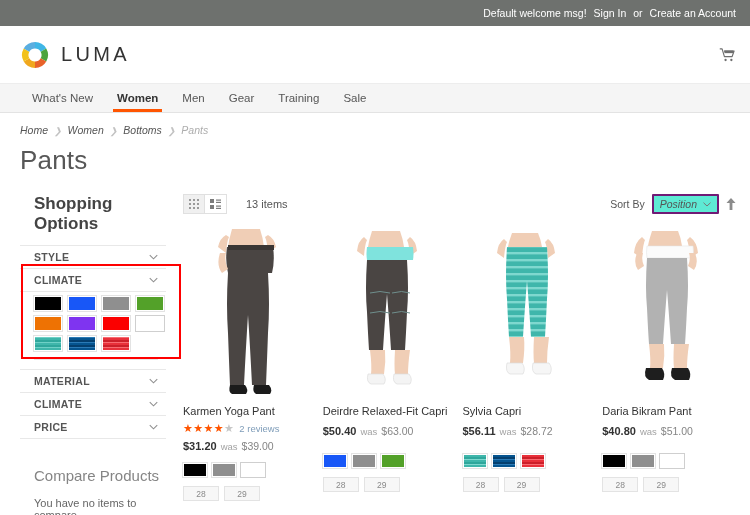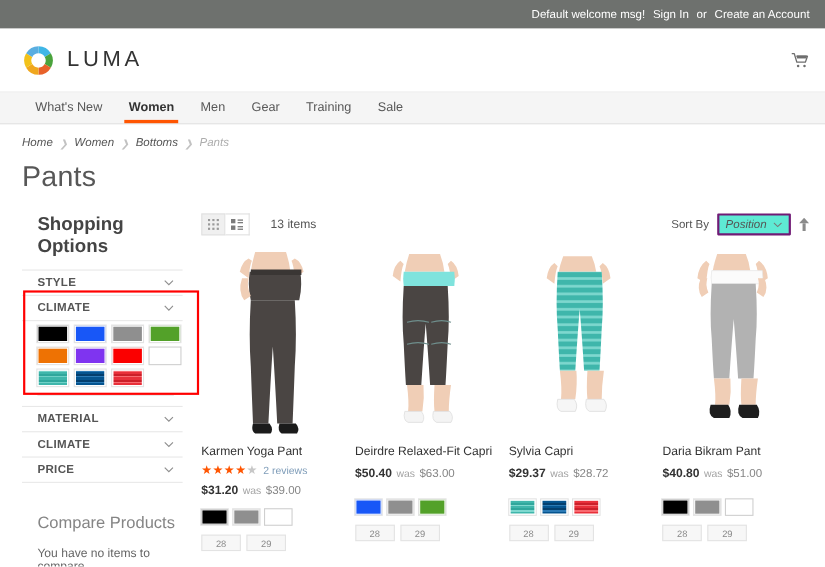--- a/index.html
+++ b/index.html
@@ -581,21 +581,21 @@
             </defs>
             <path d="M38 24 q-2 30 0 52 q1 22 2 38 l14 0 q2 -32 4 -56 q2 24 4 56 l14 0 q1 -16 2 -38 q2 -22 0 -52 z" fill="url(#tealstripe)"></path>
             <path d="M40 114 q2 16 1 26 l13 0 q2 -14 1 -26z" fill="#f0ceb6"></path>
             <path d="M65 114 q-1 16 0 26 l13 0 q0 -12 2 -26z" fill="#f0ceb6"></path>
             <path d="M38 140 q-2 9 3 11 l13 0 q3 -6 -1 -11z" fill="#f6f6f6" stroke="#dcdcdc" stroke-width=".7"></path>
             <path d="M64 140 q-2 9 3 11 l14 0 q3 -6 -1 -11z" fill="#f6f6f6" stroke="#dcdcdc" stroke-width=".7"></path>
           </svg>
         </div>
         <div class="product-name">Sylvia Capri</div>
         <div class="price-row" style="margin-top:7px">
-          <span class="price-special">$29.37</span>
+          <span class="price-special">$56.11</span>
           <span class="price-was-lbl">was</span>
           <span class="price-old">$28.72</span>
         </div>
         <div class="prod-swatches" style="margin-top:17px">
           <div class="prod-swatch" style="background:repeating-linear-gradient(0deg,#3fb6ab 0 2px,#7fd8cf 2px 3px,#2fa79c 3px 5px)"></div>
           <div class="prod-swatch" style="background:repeating-linear-gradient(0deg,#05548f 0 2px,#2b7ab5 2px 3px,#043f6e 3px 5px)"></div>
           <div class="prod-swatch" style="background:repeating-linear-gradient(0deg,#e8303a 0 2px,#f86a70 2px 3px,#cc1f29 3px 5px)"></div>
         </div>
         <div class="sizes">
           <div class="size-box">28</div>

